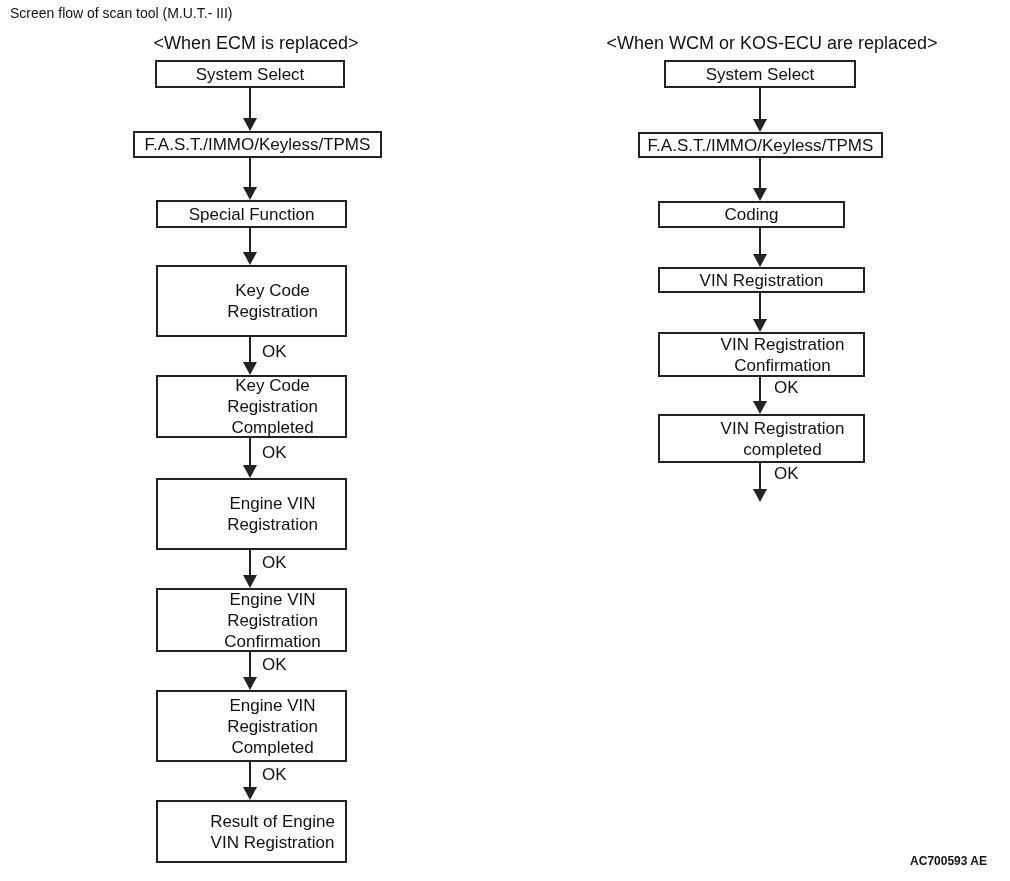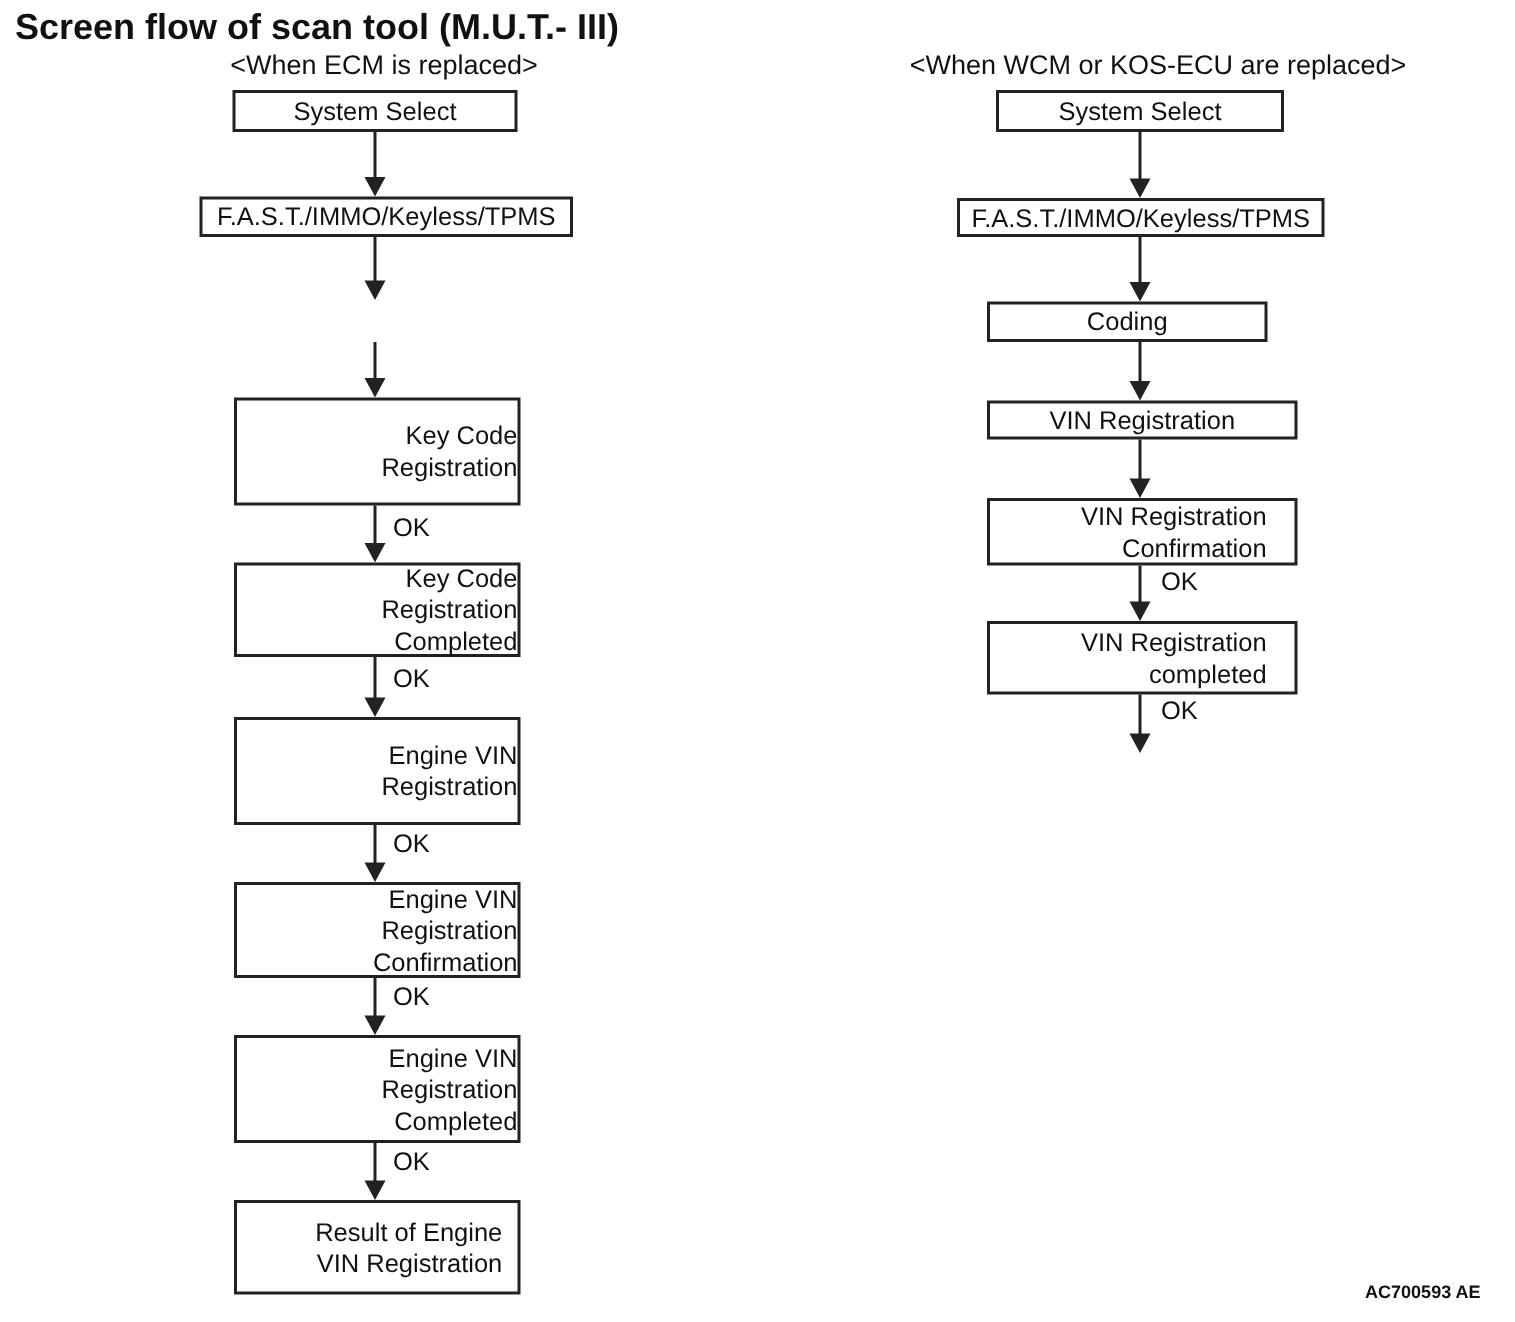--- a/index.html
+++ b/index.html
@@ -9,43 +9,43 @@
     height: 881px;
     background: #ffffff;
     font-family: "Liberation Sans", sans-serif;
     color: #111111;
     overflow: hidden;
   }
   .title {
     position: absolute;
     left: 10px;
     top: 5px;
-    font-size: 24px;
-    font-weight: bold;
+    font-size: 14px;
+    font-weight: normal;
     white-space: nowrap;
   }
   .col-header {
     position: absolute;
     font-size: 18px;
     text-align: center;
     white-space: nowrap;
   }
   .node {
     position: absolute;
     box-sizing: border-box;
     border: 2px solid #222222;
     background: #ffffff;
     display: flex;
     align-items: center;
     justify-content: center;
     font-size: 17px;
     line-height: 21px;
   }
   .node .lbl { white-space: pre-line; text-align: left; }
-  .node .lbl.left-text { text-align: right; margin-left: 42px; }
+  .node .lbl.left-text { text-align: center; margin-left: 42px; }
   .arrow { position: absolute; width: 14px; }
   .arrow .shaft {
     position: absolute;
     left: 6px; top: 0; bottom: 10px;
     width: 2px;
     background: #222222;
   }
   .arrow .head {
     position: absolute;
     left: 0; bottom: 0;
@@ -88,20 +88,23 @@
 
   <div class="node" style="left:133px; top:131px; width:249px; height:27px;">
     <span class="lbl">F.A.S.T./IMMO/Keyless/TPMS</span>
   </div>
 
   <div class="arrow" style="left:243px; top:158px; height:42px;">
     <div class="shaft"></div>
     <div class="head"></div>
   </div>
 
+  <div class="node" style="left:156px; top:200px; width:191px; height:28px;">
+    <span class="lbl">Special Function</span>
+  </div>
 
   <div class="arrow" style="left:243px; top:228px; height:37px;">
     <div class="shaft"></div>
     <div class="head"></div>
   </div>
 
   <div class="node" style="left:156px; top:265px; width:191px; height:72px;">
     <span class="lbl left-text">Key Code Registration</span>
   </div>
 

